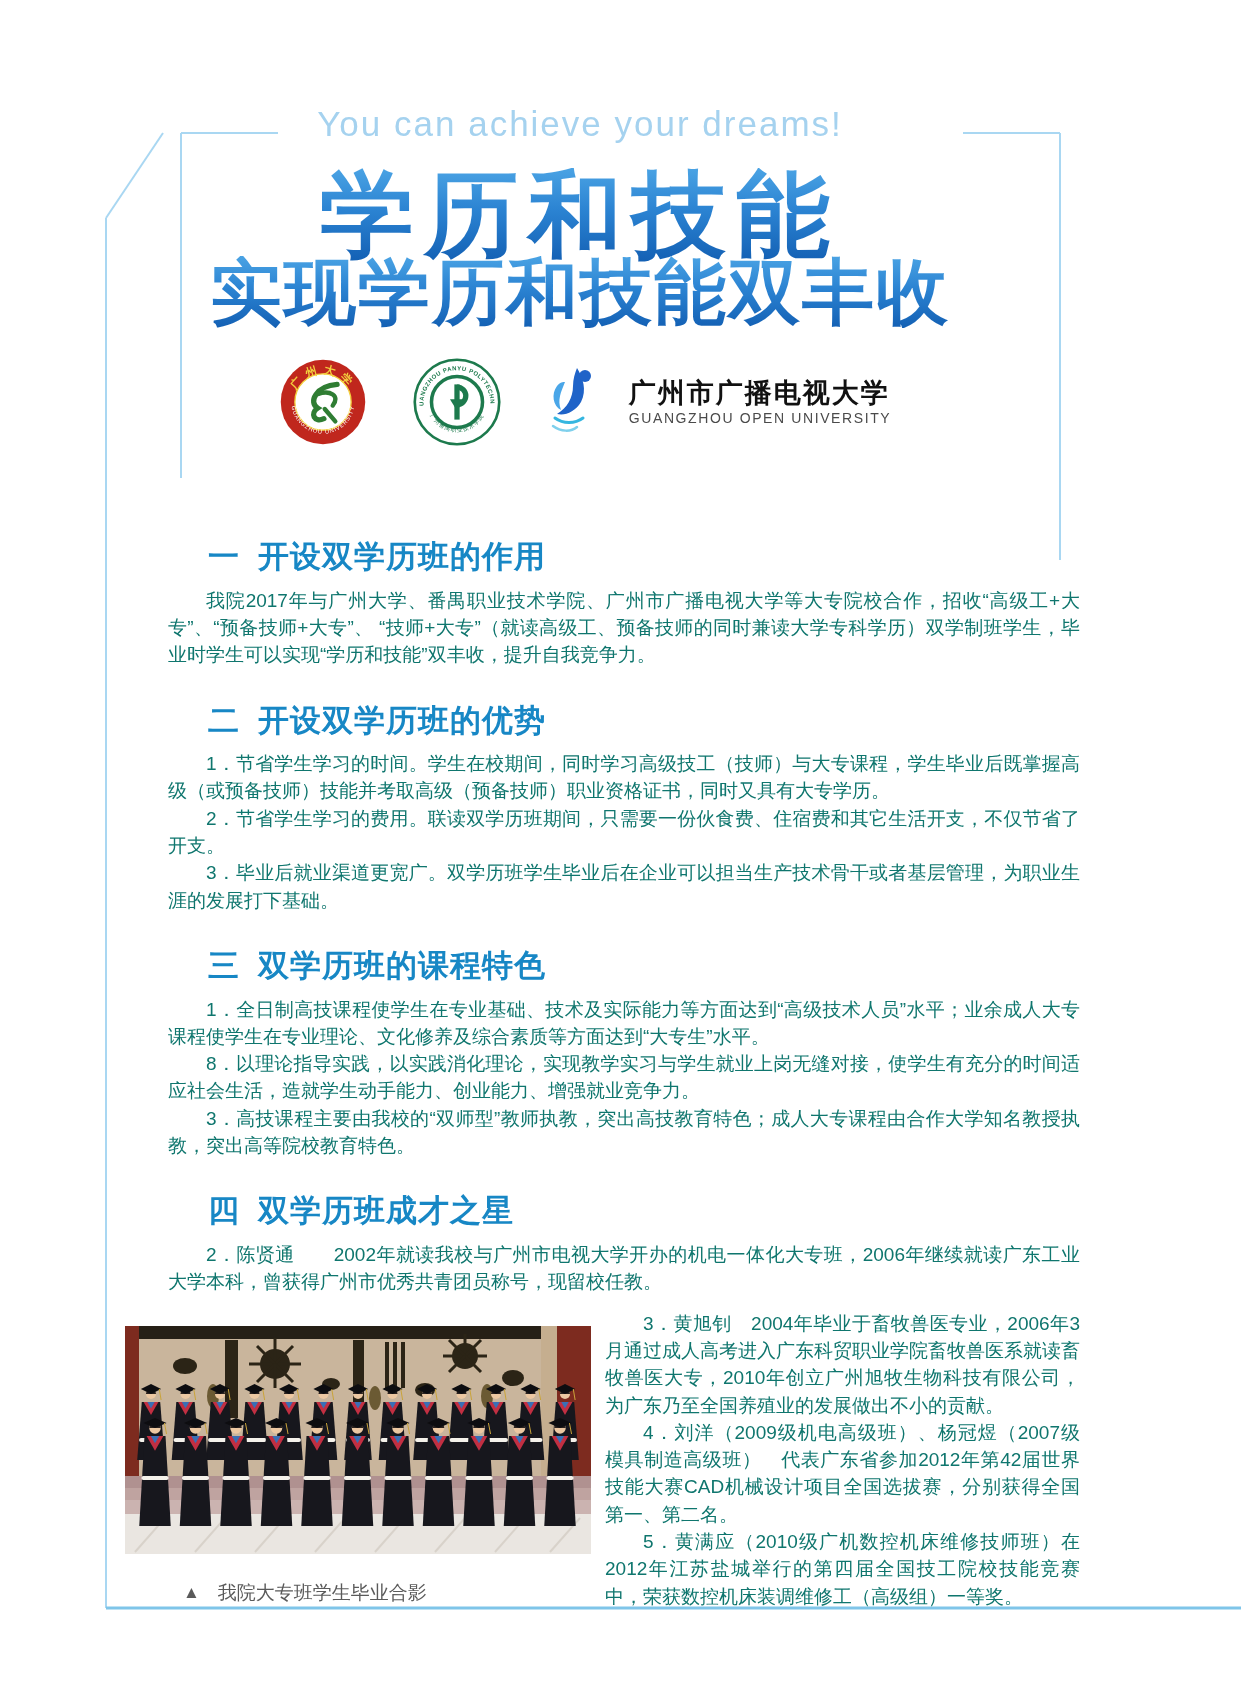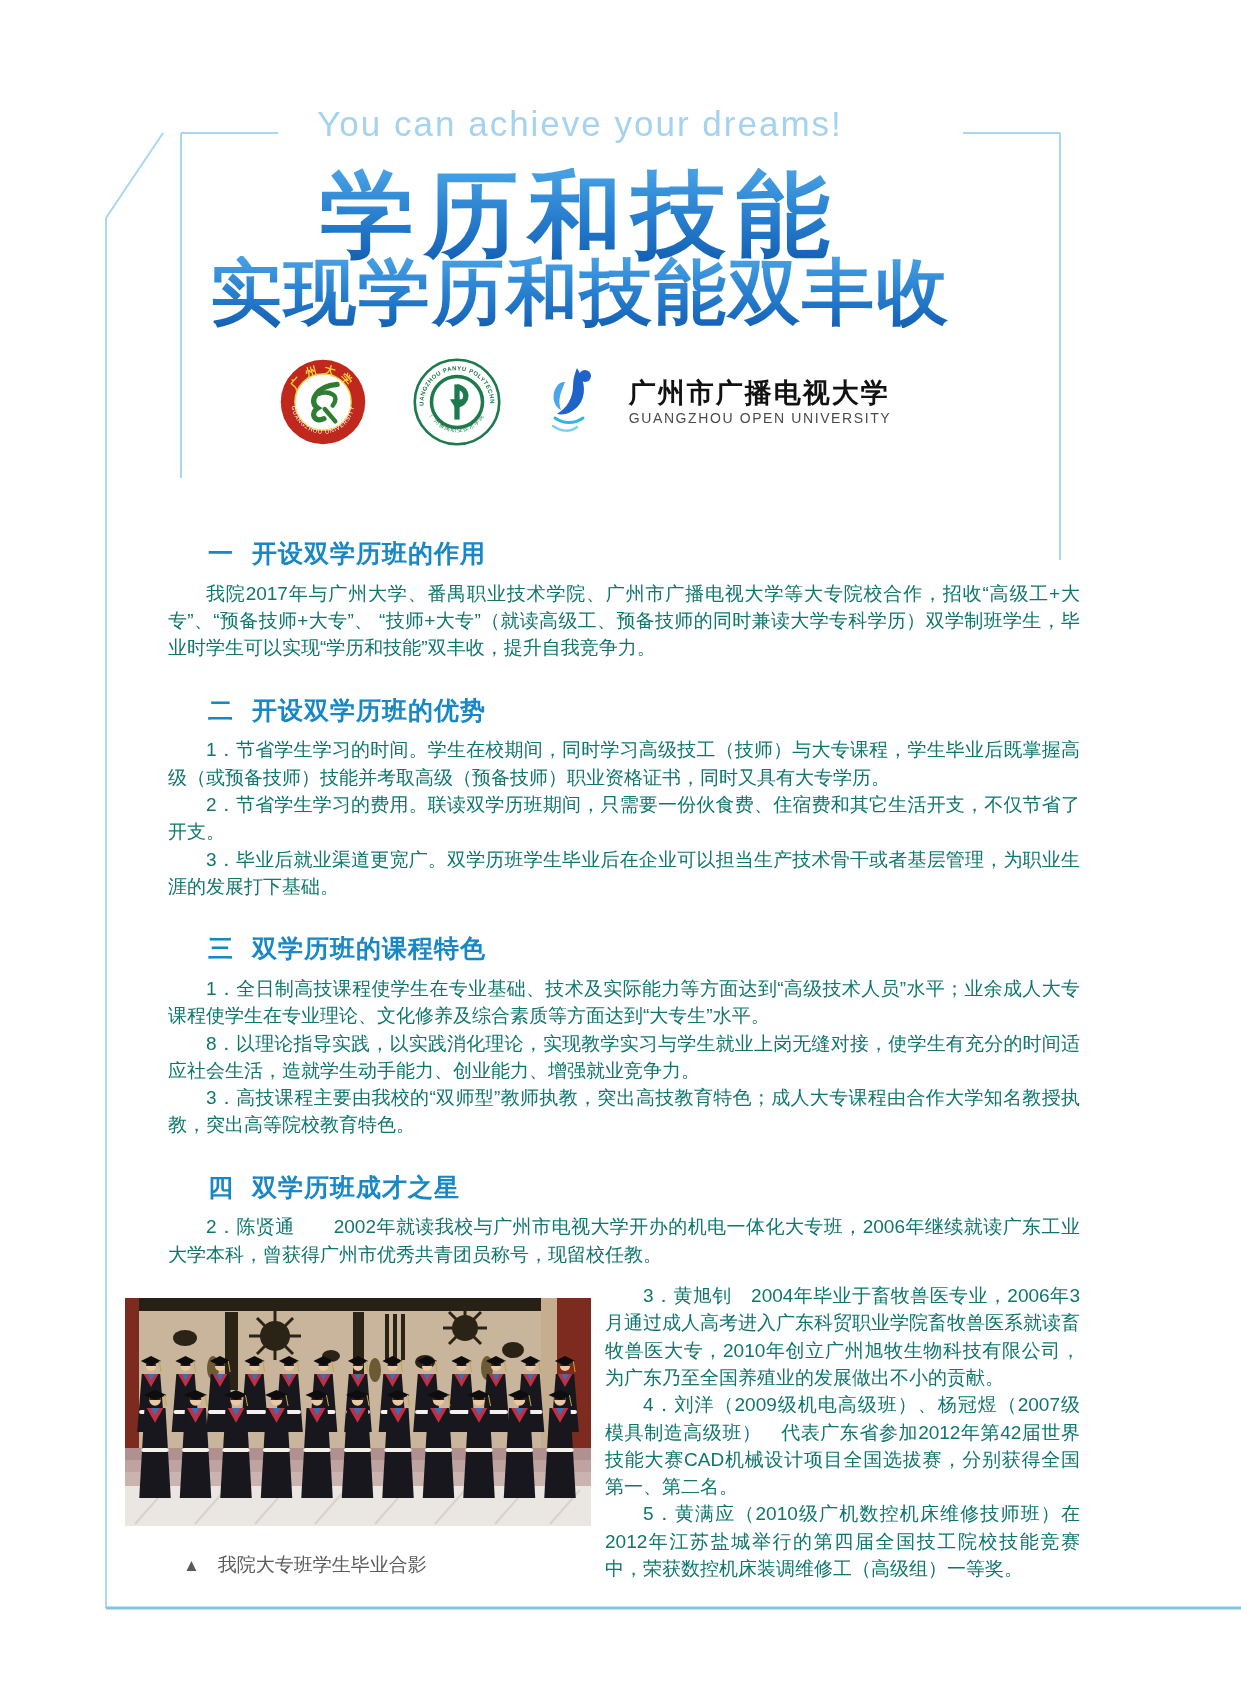--- a/index.html
+++ b/index.html
@@ -37,21 +37,21 @@
   .logo-open{display:flex;align-items:center;gap:20px;}
   .open-mark{width:62px;height:76px;}
   .open-text{text-align:left;}
   .open-cn{font-family:"DejaVu Serif","Liberation Serif",serif;font-weight:bold;
     font-size:27px;color:#111;letter-spacing:2px;line-height:1.1;}
   .open-en{font-size:14px;color:#4a4a4a;letter-spacing:1.6px;margin-top:3px;}
 
   
   .content{position:absolute;left:168px;top:505px;width:912px;}
   .sec-head{
-    margin:34px 0 12px 40px;font-size:25px;font-weight:bold;color:#1787c5;
+    margin:34px 0 12px 40px;font-size:31px;font-weight:bold;color:#1787c5;
     letter-spacing:1px;line-height:1.15;
   }
   .sec-head .num{margin-right:18px;}
   .content p{
     margin:0;font-size:19px;line-height:27.3px;text-align:justify;
     text-indent:2em;color:#0f766e;
   }
   .sec-body{margin-bottom:0;}
 
   

